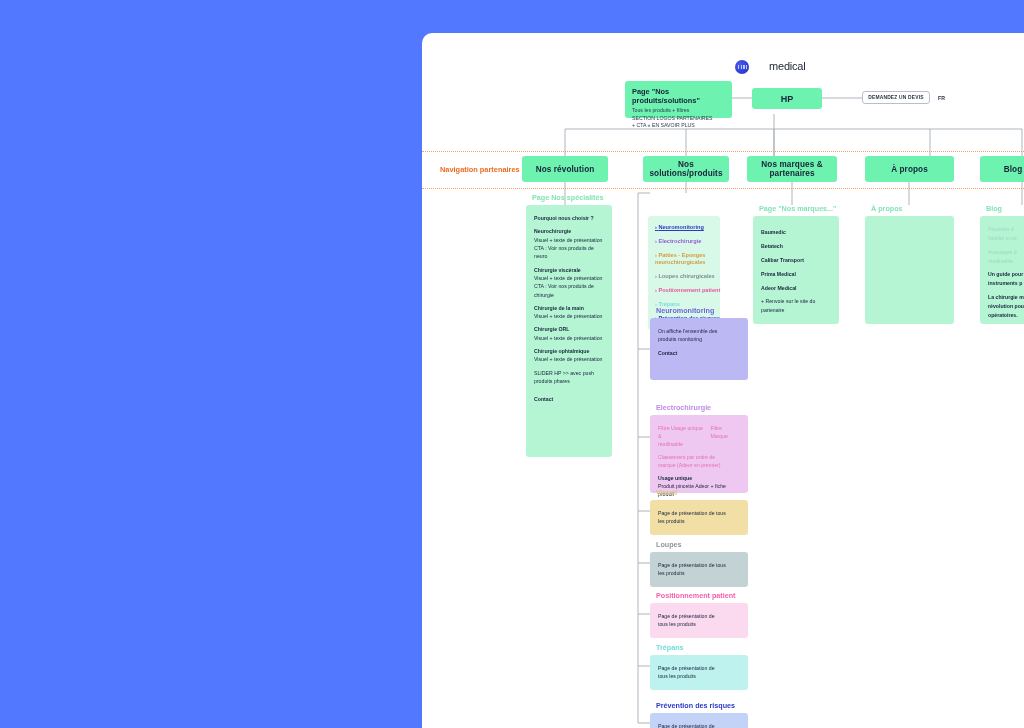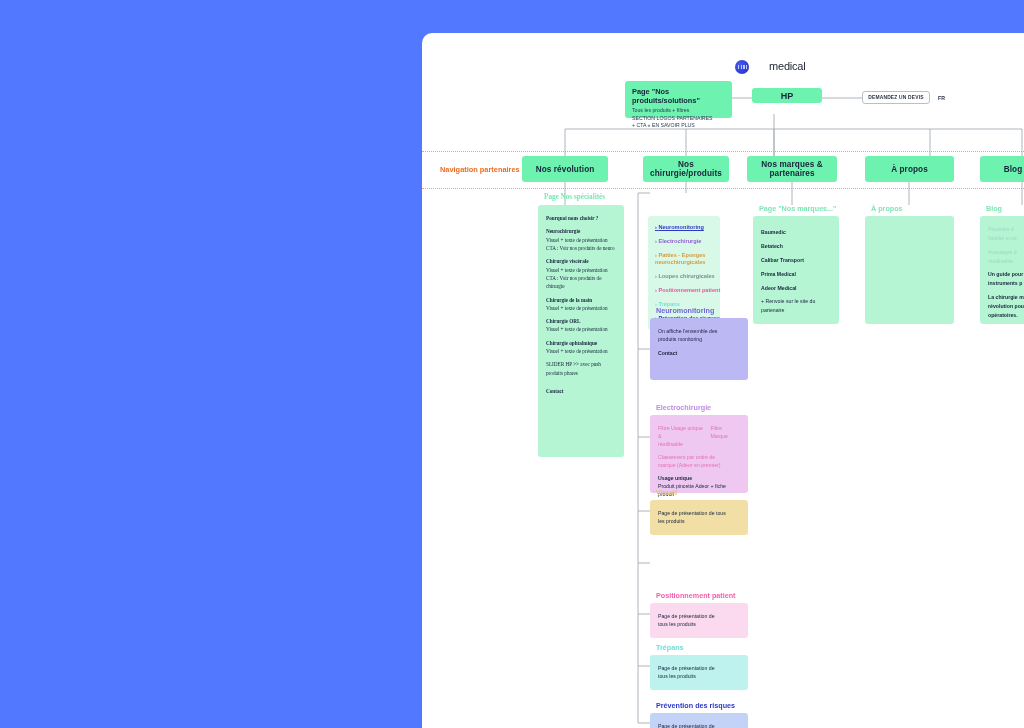--- a/index.html
+++ b/index.html
@@ -147,37 +147,37 @@
     <span class="bt">medical</span>
   </div>
 
   <div class="node greenbox" style="left:203px; top:48px; width:107px; height:37px;">
     <div class="ttl">Page "Nos produits/solutions"</div>
     <div class="sub">Tous les produits + filtres</div>
     <div class="sub">SECTION LOGOS PARTENAIRES</div>
     <div class="sub">+ CTA « EN SAVOIR PLUS</div>
   </div>
 
-  <div class="node hpbox" style="left:330px; top:55px; width:70px; height:15px;">HP</div>
+  <div class="node hpbox" style="left:330px; top:55px; width:70px; height:21px;">HP</div>
 
   <div class="quotebtn" style="left:440px; top:58px; width:68px;">DEMANDEZ UN DEVIS</div>
   <div class="lang" style="left:516px; top:62px;">FR</div>
 
   <div class="rail" style="top:118px;"></div>
   <div class="rail" style="top:155px;"></div>
 
   <div class="navlabel" style="left:18px; top:132px;">Navigation partenaires</div>
 
   <div class="node navbtn" style="left:100px; top:123px; width:86px;">Nos révolution</div>
-  <div class="node navbtn" style="left:221px; top:123px; width:86px;">Nos chirurgie/produits</div>
+  <div class="node navbtn" style="left:221px; top:123px; width:86px;">Nos solutions/produits</div>
   <div class="node navbtn" style="left:325px; top:123px; width:90px;">Nos marques &amp; partenaires</div>
   <div class="node navbtn" style="left:443px; top:123px; width:89px;">À propos</div>
   <div class="node navbtn" style="left:558px; top:123px; width:86px;">Blog &amp; ac</div>
 
-  <div class="panel pmint" style="left:116px; top:172px; width:86px; height:252px;font-family:Liberation Serif, serif;">
+  <div class="panel pmint" style="left:104px; top:172px; width:86px; height:252px;">
     <div class="label" style="color:#7fe4b4;">Page Nos spécialités</div>
     <div class="body">
       <div class="b">Pourquoi nous choisir ?</div>
       <div class="sp"></div>
       <div class="b">Neurochirurgie</div>
       <div>Visuel + texte de présentation</div>
       <div>CTA : Voir nos produits de neuro</div>
       <div class="sp"></div>
       <div class="b">Chirurgie viscérale</div>
       <div>Visuel + texte de présentation</div>
@@ -298,20 +298,27 @@
   </div>
 
   <div class="panel ptan" style="left:228px; top:467px; width:98px; height:35px;">
     <div class="label" style="color:#ddc37b;">Visuel</div>
     <div class="body">
       <div>Page de présentation de tous</div>
       <div>les produits</div>
     </div>
   </div>
 
+  <div class="panel pgrey" style="left:228px; top:519px; width:98px; height:35px;">
+    <div class="label" style="color:#8a989c;">Loupes</div>
+    <div class="body">
+      <div>Page de présentation de tous</div>
+      <div>les produits</div>
+    </div>
+  </div>
 
   <div class="panel ppink2" style="left:228px; top:570px; width:98px; height:35px;">
     <div class="label" style="color:#f35fad;">Positionnement patient</div>
     <div class="body">
       <div>Page de présentation de</div>
       <div>tous les produits</div>
     </div>
   </div>
 
   <div class="panel pcyan" style="left:228px; top:622px; width:98px; height:35px;">

